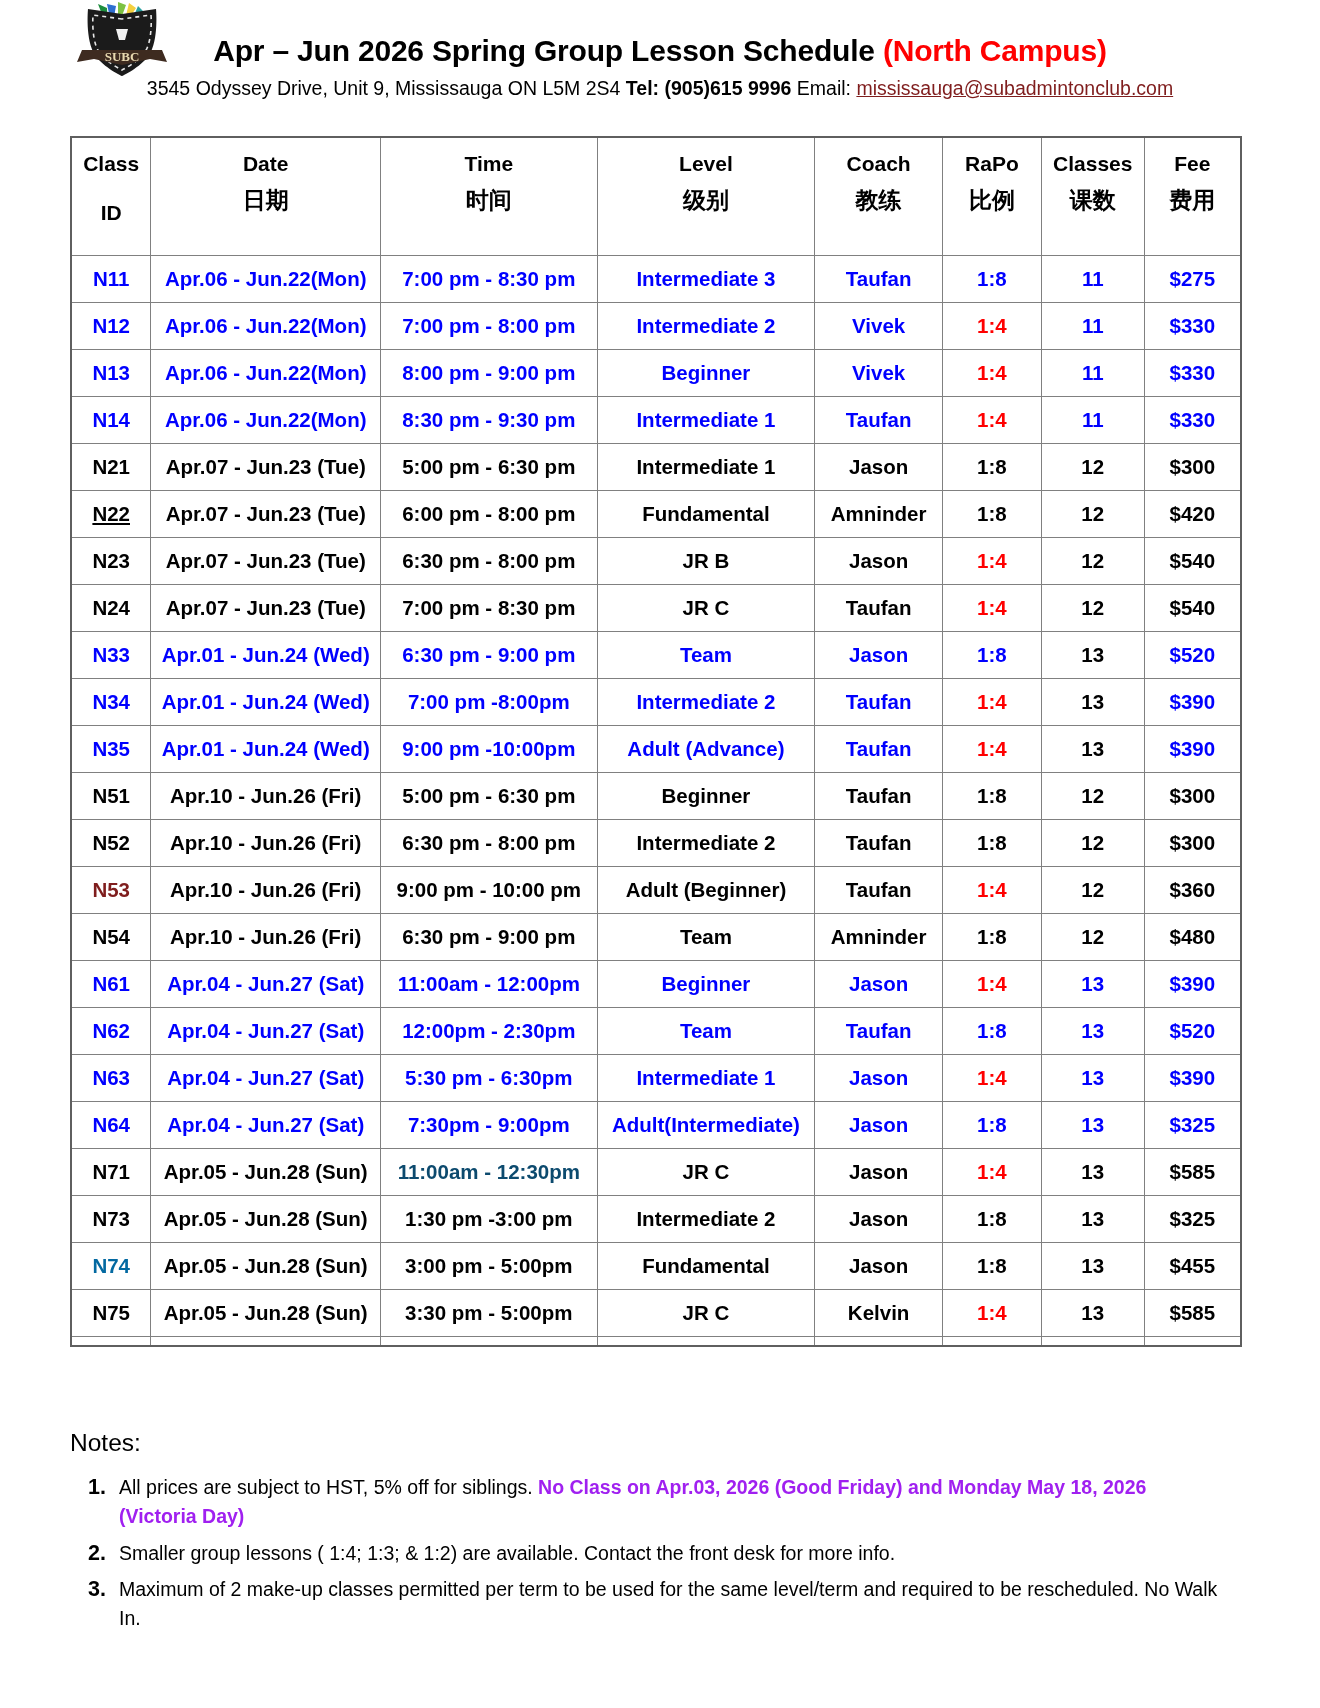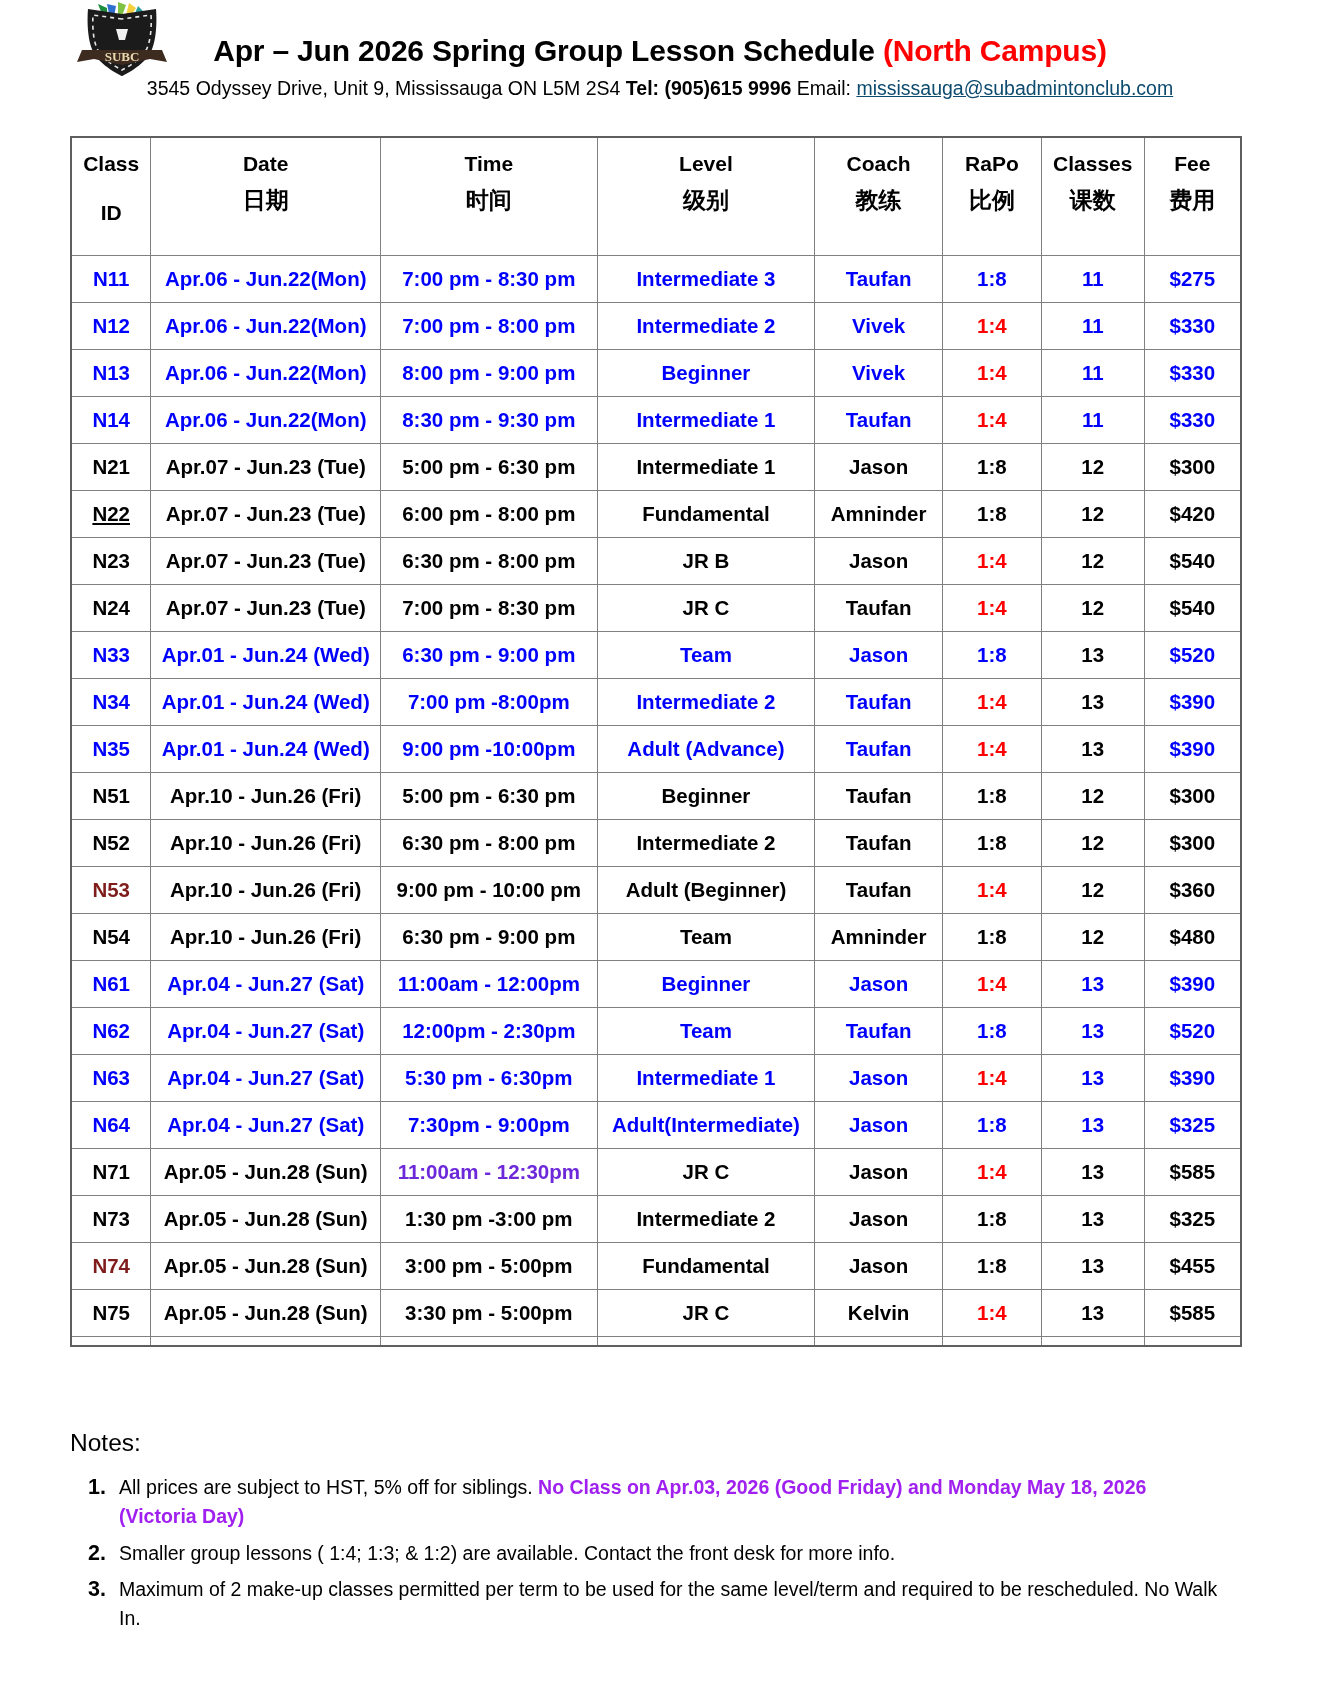--- a/index.html
+++ b/index.html
@@ -12,21 +12,21 @@
   .logo{position:absolute;left:74px;top:2px;width:96px;height:80px;}
   .title{
     text-align:center;padding-top:34px;font-size:30px;font-weight:bold;
     letter-spacing:-0.2px;white-space:nowrap;
   }
   .title .campus{color:#FF0000;}
   .address{
     text-align:center;font-size:19.5px;margin-top:9px;white-space:nowrap;
   }
   .address .tel{font-weight:bold;}
-  .address a{color:#0c4a6e;}
+  .address a{color:#7f1d1d;}
   
   table.schedule{
     margin:36px 0 0 70px;width:1172px;border-collapse:collapse;
     table-layout:fixed;border:2.5px solid #5f5f5f;
   }
   .schedule th,.schedule td{
     border:1.5px solid #808080;text-align:center;vertical-align:middle;
     padding:0;overflow:hidden;
   }
   .schedule thead th{height:104px;vertical-align:top;padding-top:13px;font-weight:bold;}
@@ -308,39 +308,39 @@
         <td style="color: rgb(0, 0, 255);">7:30pm - 9:00pm</td>
         <td style="color: rgb(0, 0, 255);">Adult(Intermediate)</td>
         <td style="color: rgb(0, 0, 255);">Jason</td>
         <td style="color: rgb(0, 0, 255);">1:8</td>
         <td style="color: rgb(0, 0, 255);">13</td>
         <td style="color: rgb(0, 0, 255);">$325</td>
       </tr>
       <tr>
         <td style="color: rgb(0, 0, 0);">N71</td>
         <td style="color: rgb(0, 0, 0);">Apr.05 - Jun.28 (Sun)</td>
-        <td style="color: #6d28d9; margin-left: 21px;">11:00am - 12:30pm</td>
+        <td style="color: #0c4a6e; margin-left: 21px;">11:00am - 12:30pm</td>
         <td style="color: rgb(0, 0, 0);">JR C</td>
         <td style="color: rgb(0, 0, 0);">Jason</td>
         <td style="color: rgb(255, 0, 0);">1:4</td>
         <td style="color: rgb(0, 0, 0);">13</td>
         <td style="color: rgb(0, 0, 0);">$585</td>
       </tr>
       <tr>
         <td style="color: rgb(0, 0, 0);">N73</td>
         <td style="color: rgb(0, 0, 0);">Apr.05 - Jun.28 (Sun)</td>
         <td style="color: rgb(0, 0, 0);">1:30 pm -3:00 pm</td>
         <td style="color: rgb(0, 0, 0);">Intermediate 2</td>
         <td style="color: rgb(0, 0, 0);">Jason</td>
         <td style="color: rgb(0, 0, 0);">1:8</td>
         <td style="color: rgb(0, 0, 0);">13</td>
         <td style="color: rgb(0, 0, 0);">$325</td>
       </tr>
       <tr>
-        <td style="color: #7f1d1d; margin-left: 16px;">N74</td>
+        <td style="color: #0369a1; margin-left: 16px;">N74</td>
         <td style="color: rgb(0, 0, 0);">Apr.05 - Jun.28 (Sun)</td>
         <td style="color: rgb(0, 0, 0);">3:00 pm - 5:00pm</td>
         <td style="color: rgb(0, 0, 0);">Fundamental</td>
         <td style="color: rgb(0, 0, 0);">Jason</td>
         <td style="color: rgb(0, 0, 0);">1:8</td>
         <td style="color: rgb(0, 0, 0);">13</td>
         <td style="color: rgb(0, 0, 0);">$455</td>
       </tr>
       <tr>
         <td style="color: rgb(0, 0, 0);">N75</td>

